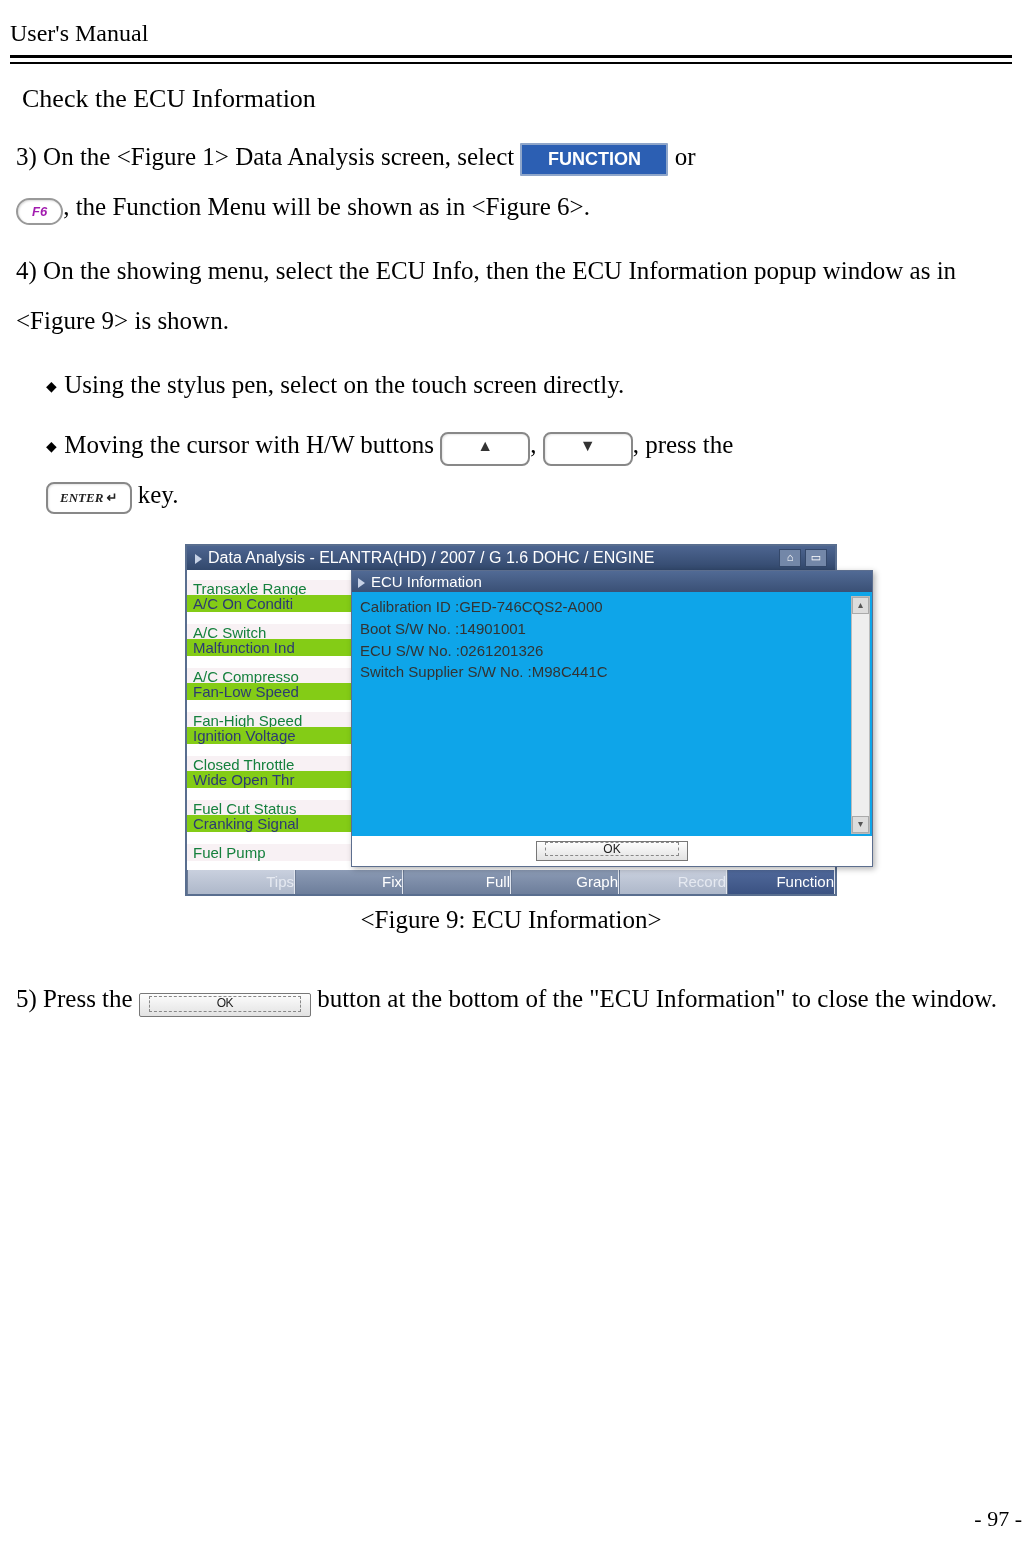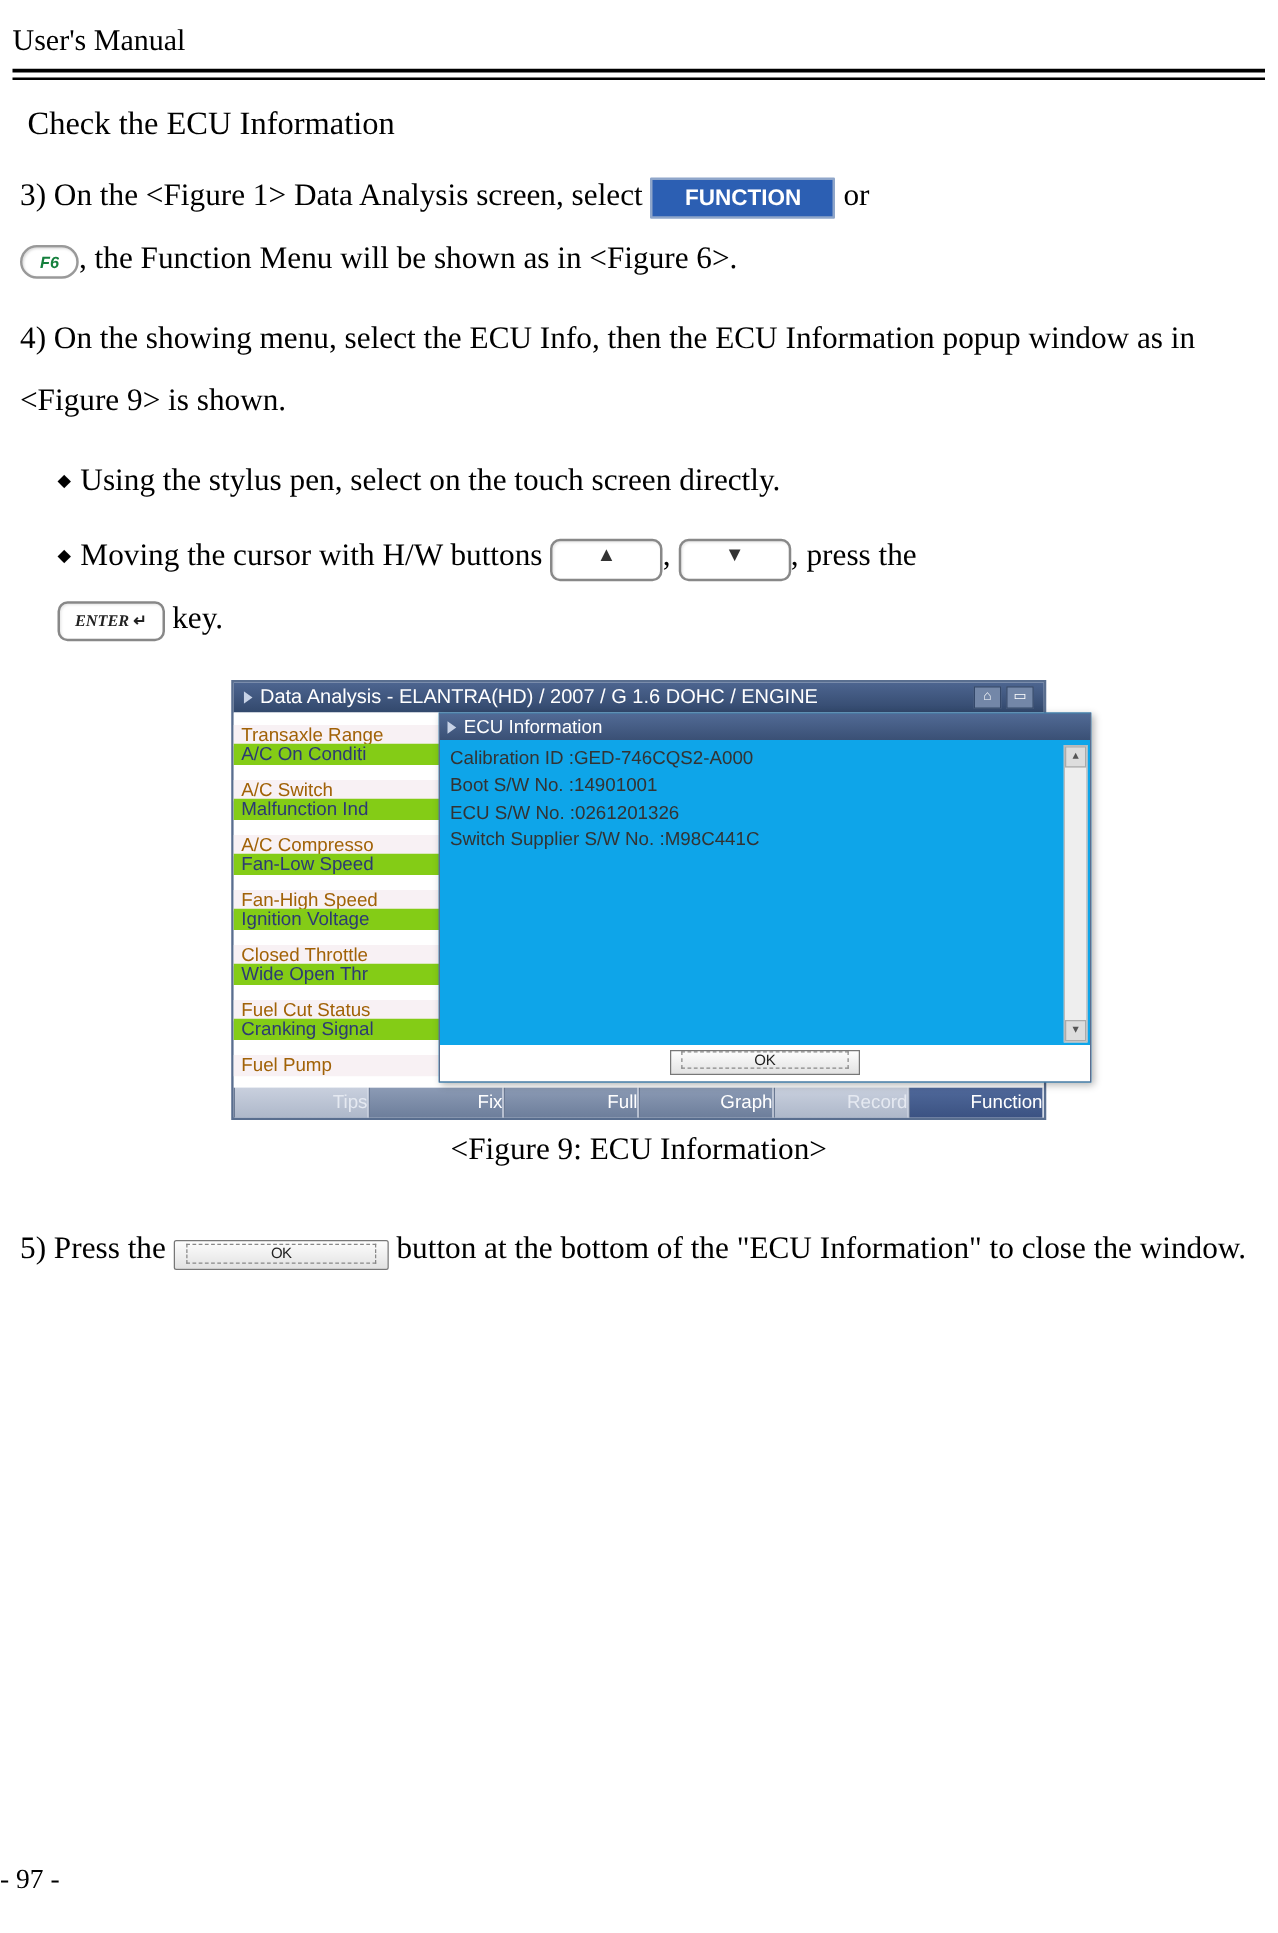--- a/index.html
+++ b/index.html
@@ -71,21 +71,21 @@
     .btn-f6 {
       display: inline-block;
       background: #fff;
       border: 2px solid #999;
       border-radius: 14px;
       padding: 4px 14px;
       font-family: Arial, sans-serif;
       font-size: 13px;
       font-weight: bold;
       font-style: italic;
-      color: #15803d;
+      color: #a21caf;
       box-shadow: inset 1px 1px 2px rgba(0,0,0,0.15);
     }
     .btn-arrow {
       display: inline-block;
       background: #fff;
       border: 2px solid #888;
       border-radius: 8px;
       width: 86px;
       height: 30px;
       text-align: center;
@@ -195,21 +195,21 @@
       white-space: nowrap;
       color: #2c3a73;
       background: #84cc16;
     }
     .row .val {
       flex: 1;
       text-align: right;
       padding-right: 18px;
       color: #2c2c2c;
     }
-    .row.odd .param { background: #f8f1f4; color: #a16207; margin-top: 14px; }
+    .row.odd .param { background: #f8f1f4; color: #15803d; margin-top: 14px; }
     
     .popup {
       position: absolute;
       left: 164px;
       top: 0;
       width: 520px;
       background: #0ea5e9;
       border: 1px solid #5c6e8e;
       box-shadow: 2px 2px 6px rgba(0,0,0,0.3);
     }
@@ -291,23 +291,23 @@
     .footbtn.active {
       background: linear-gradient(#50699b, #3b5282);
     }
     .caption {
       text-align: center;
       font-size: 25px;
       margin: 10px 0 40px 0;
     }
     .footer {
       position: absolute;
-      bottom: 30px;
+      bottom: 14px;
       left: 0; right: 0;
-      text-align: left;
+      text-align: right;
       font-size: 22px;
     }
     .enter-arrow::after {
       content: " ↵";
       font-style: normal;
     }
   </style>
 </head>
 <body>
 

